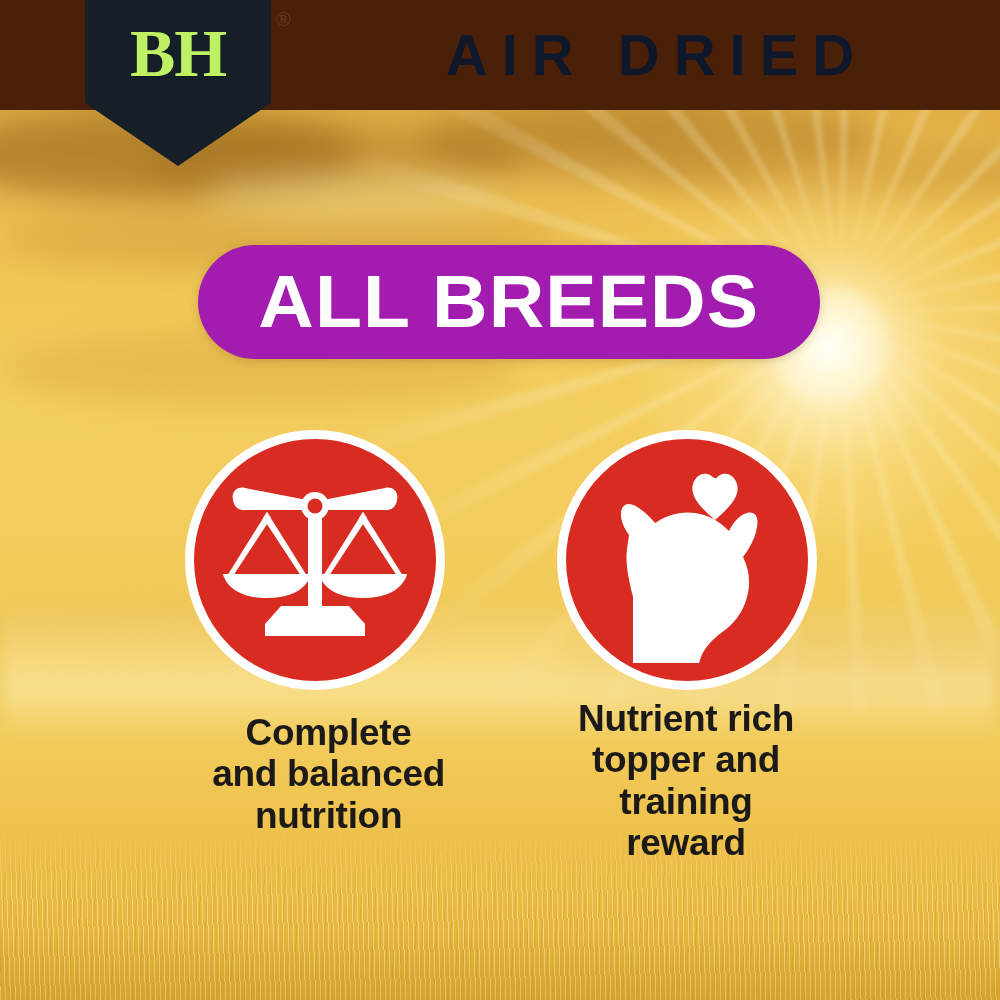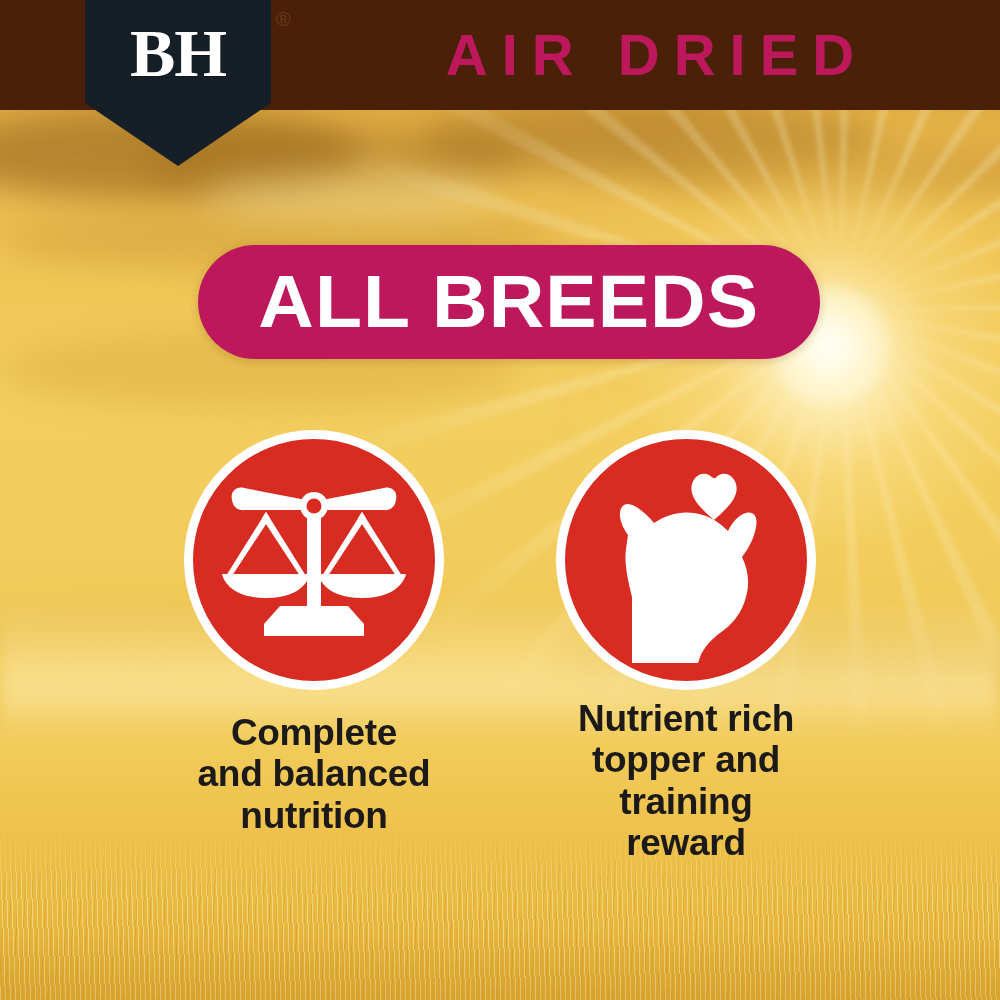--- a/index.html
+++ b/index.html
@@ -118,53 +118,53 @@
   }
   .brand-badge {
     position:absolute; left:85px; top:0; width:186px; height:166px;
     background:#161E28;
     z-index:6;
     -webkit-clip-path:polygon(0 0, 100% 0, 100% 62%, 50% 100%, 0 62%);
             clip-path:polygon(0 0, 100% 0, 100% 62%, 50% 100%, 0 62%);
     display:flex; align-items:flex-start; justify-content:center;
   }
   .brand-text {
-    color:#ffffff;
+    color:#bef264;
     font-family:"Liberation Serif", serif;
     font-weight:bold;
     font-size:68px;
     letter-spacing:-1px;
     line-height:1;
     margin-top:19px;
     text-shadow:0 1px 0 rgba(0,0,0,.25);
   }
   .reg-mark {
     position:absolute; left:276px; top:8px;
     font-size:20px; color:#6B3A18;
     font-family:"Liberation Sans", sans-serif;
     z-index:7;
   }
   .headline {
     position:absolute; left:300px; top:0; width:700px; height:110px;
     display:flex; align-items:center; justify-content:center;
     z-index:7;
   }
   .headline-text {
-    color:#be185d;
+    color:#0f172a;
     font-size:58px;
     font-weight:bold;
     letter-spacing:14px;
     line-height:1;
     padding-left:14px;
   }
 
   
   .pill {
     position:absolute; left:198px; top:245px; width:622px; height:114px;
-    background:#be185d;
+    background:#a21caf;
     border-radius:57px;
     display:flex; align-items:center; justify-content:center;
     z-index:8;
     box-shadow:0 2px 10px rgba(90,50,10,.22);
   }
   .pill-text {
     color:#FFFFFF;
     font-size:74px;
     font-weight:bold;
     letter-spacing:1px;
@@ -172,21 +172,21 @@
     transform:scaleX(1.04);
     white-space:nowrap;
   }
 
   
   .features {
     position:absolute; left:0; top:430px; width:1000px; height:520px;
     display:flex; justify-content:center; gap:110px;
     z-index:8;
   }
-  .feature { width:262px; display:flex; flex-direction:column; align-items:center; }
+  .feature { width:262px; display:flex; flex-direction:column; align-items:flex-end; }
   .circle {
     width:260px; height:260px; border-radius:50%;
     background:#D82C22;
     border:9px solid #FFFFFF;
     display:flex; align-items:center; justify-content:center;
     box-sizing:border-box;
     position:relative;
   }
   .circle svg { display:block; }
   .caption {

